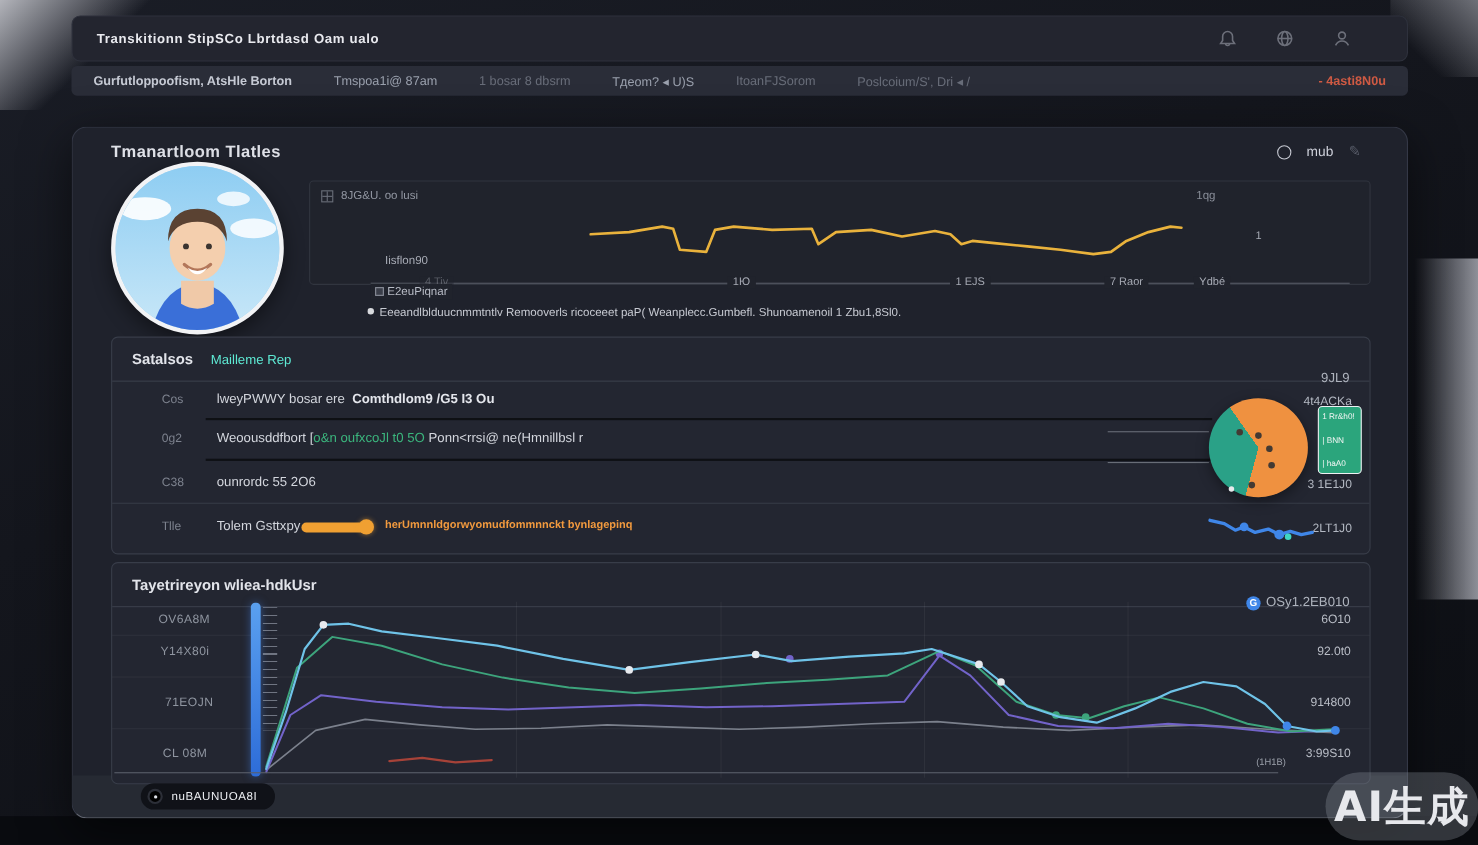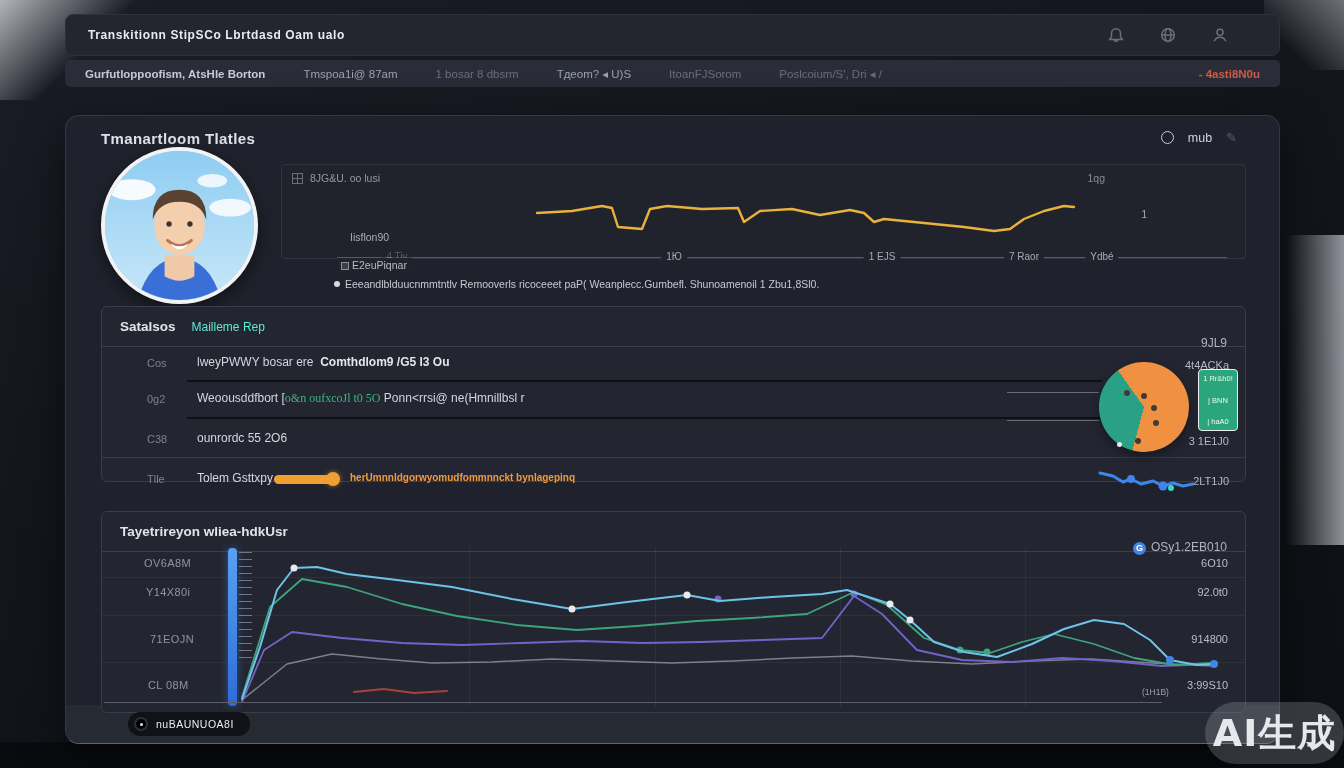--- a/index.html
+++ b/index.html
@@ -75,35 +75,35 @@
   .tc-side2 .chip { display:inline-block; width:8px; height:8px; border:1px solid #8a8f9a;
     margin-right:3px; vertical-align:-1px; background:#3a3e49; }
 
   .note-line { position:absolute; left:268px; top:162px; width:830px; color:#c7cad2;
     font-size:10.5px; white-space:nowrap; overflow:hidden; }
   .note-dot { display:inline-block; width:6px; height:6px; border-radius:50%; background:#d8dade;
     margin-right:5px; vertical-align:1px; }
 
   
   .card { position:absolute; background:#232631; border:1px solid #383d49; border-radius:6px; }
-  #card1 { left:35px; top:190px; width:1145px; height:176px;text-align:center; }
+  #card1 { left:35px; top:190px; width:1145px; height:198px; }
   #card2 { left:35px; top:395px; width:1145px; height:202px; }
 
   .card-head { position:absolute; left:0; top:0; width:100%; height:40px;
     border-bottom:1px solid #3a3f4b; display:flex; align-items:center; padding:0 18px; gap:16px; }
   .card-title { color:#e2e4ea; font-size:13.5px; font-weight:bold; }
   .card-subtitle { color:#5eead4; font-size:12px; }
   .card-head-value { margin-left:auto; color:#aeb3bd; font-size:12px;margin-top:32px; }
   .g-dot { display:inline-block; width:13px; height:13px; border-radius:50%; background:#3f86e8;
     color:#fff; font-size:9px; text-align:center; line-height:13px; font-weight:bold; margin-right:5px; }
 
   .row-key { position:absolute; left:45px; color:#7d828e; font-size:11px; }
   .row-text { position:absolute; left:95px; color:#d3d6dd; font-size:12px; white-space:nowrap; }
   .row-text b { color:#e4e6ec; }
-  .row-green { color:#3bb57d;font-family:Liberation Serif, serif; }
+  .row-green { color:#3bb57d; }
   .row-value { position:absolute; right:16px; color:#b3b8c2; font-size:11px; }
 
   .hr-thick { position:absolute; left:85px; width:915px; height:2px; background:#0e1014; }
   .hr-thin  { position:absolute; left:0; width:100%; height:1px; background:#363b46; }
 
   .tag-pill { position:absolute; left:172px; top:168px; width:58px; height:9px;
     background:#f0a032; border-radius:5px; }
   .tag-dot { position:absolute; left:224px; top:165px; width:14px; height:14px;
     background:#f0a032; border-radius:50%; box-shadow:0 0 5px rgba(240,160,50,.6); }
   .tag-text { position:absolute; left:248px; top:165px; color:#f29a3e; font-size:10px; font-weight:bold; }

